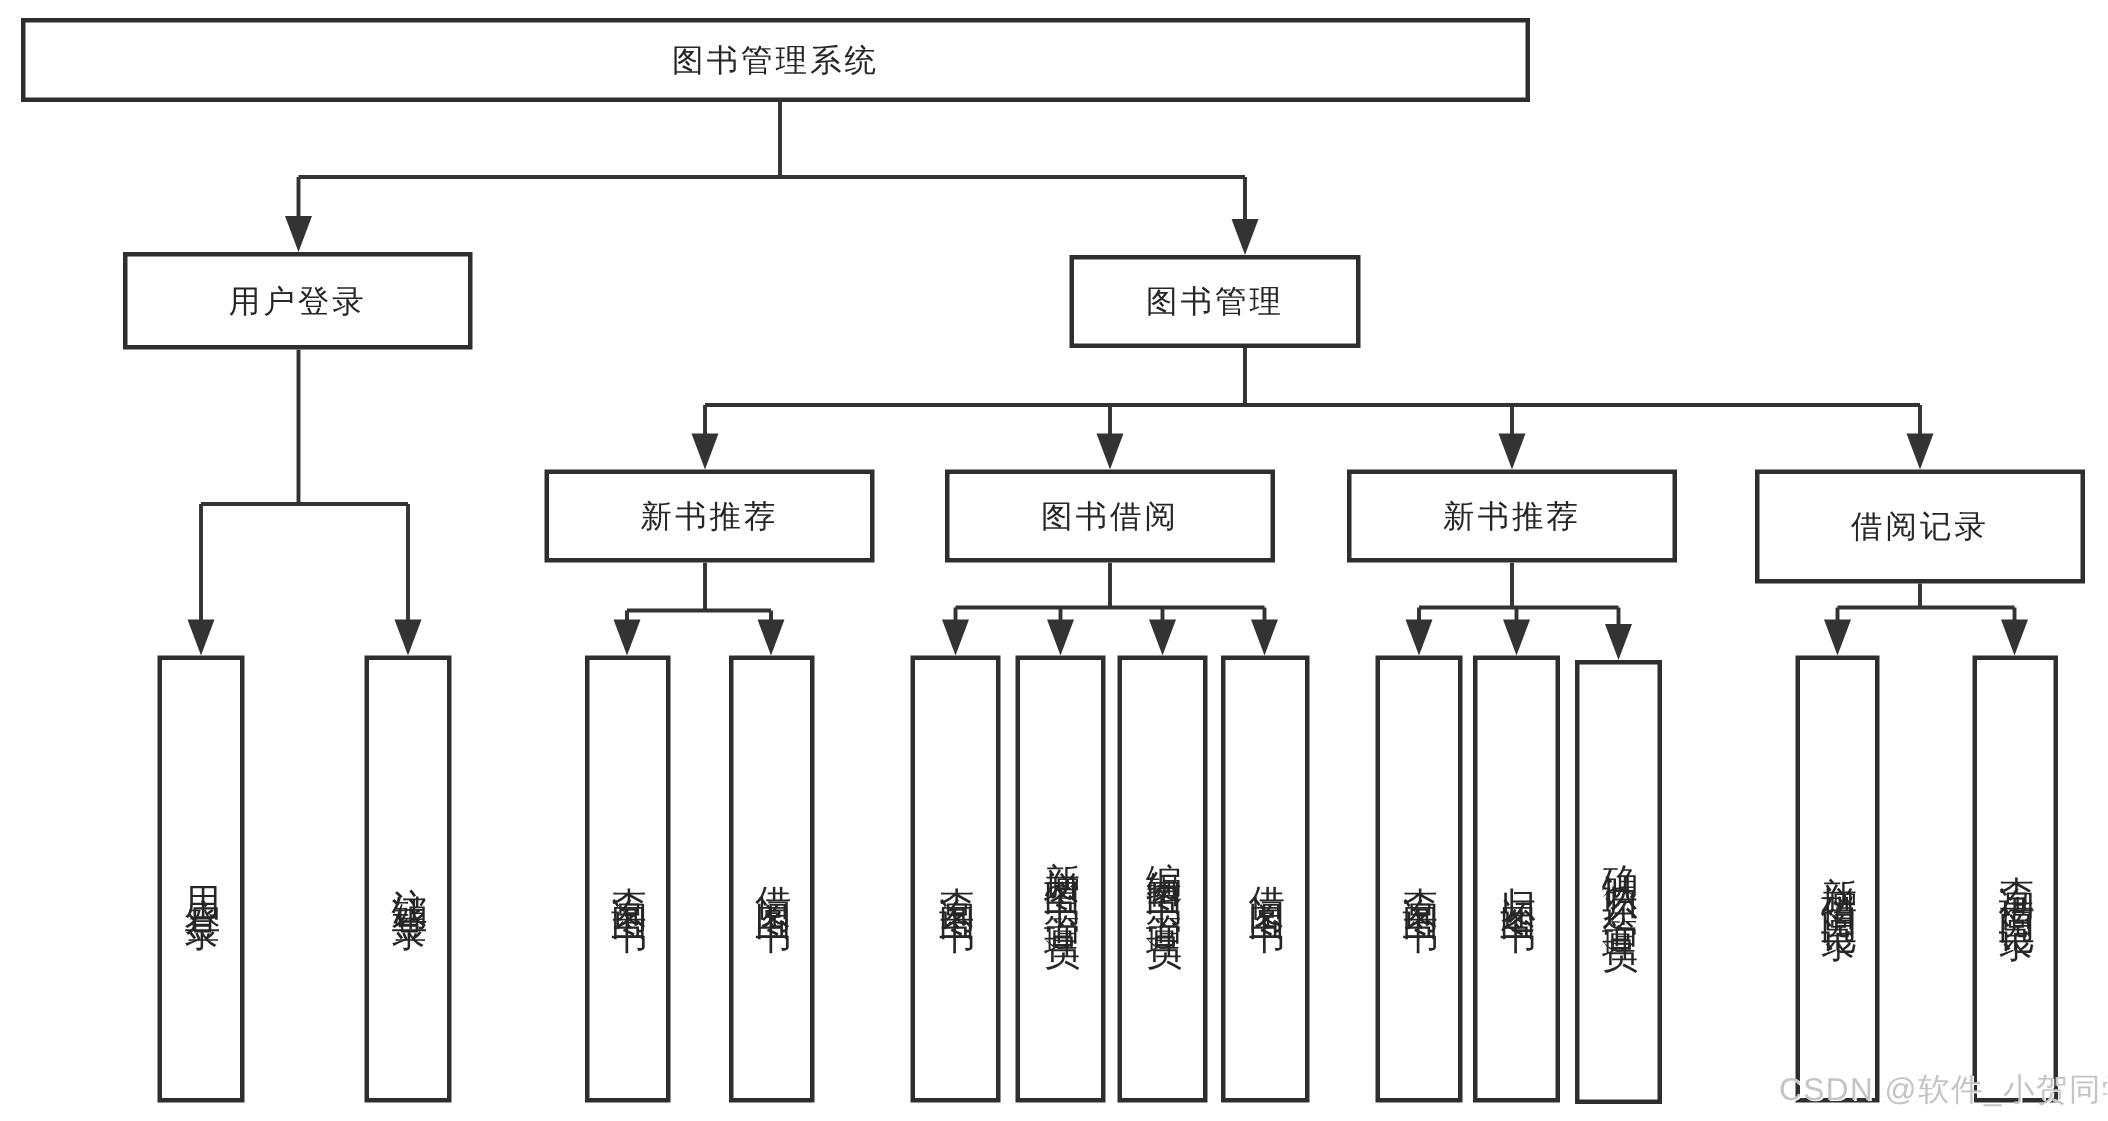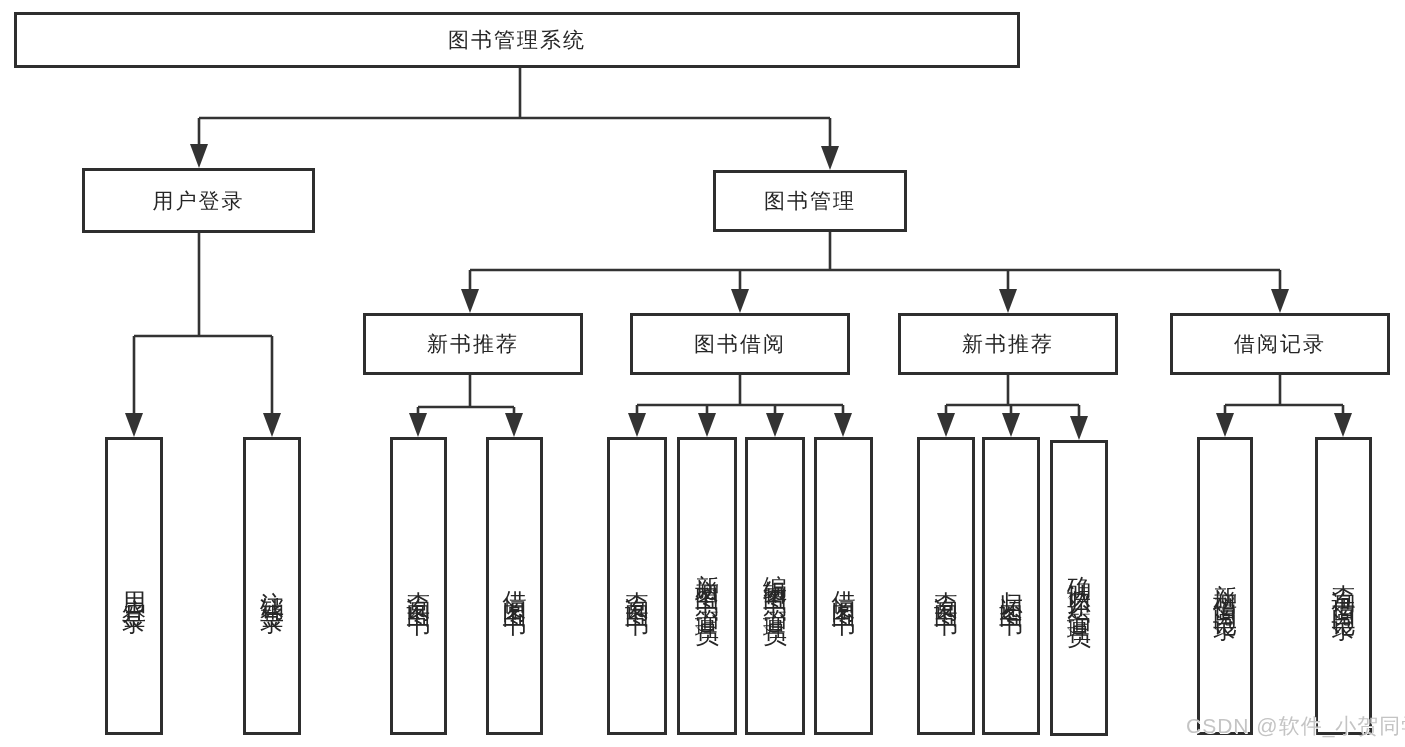--- a/index.html
+++ b/index.html
@@ -63,21 +63,21 @@
 
   <div class="node" style="left:363px;top:313px;width:220px;height:62px">
     <span class="hlabel">新书推荐</span>
   </div>
   <div class="node" style="left:630px;top:313px;width:220px;height:62px">
     <span class="hlabel">图书借阅</span>
   </div>
   <div class="node" style="left:898px;top:313px;width:220px;height:62px">
     <span class="hlabel">新书推荐</span>
   </div>
-  <div class="node" style="left:1170px;top:313px;width:220px;height:62px">
+  <div class="node" style="left:1170px;top:313px;width:220px;height:76px">
     <span class="hlabel">借阅记录</span>
   </div>
 
   <div class="node leaf" style="left:105px;top:437px;width:58px;height:298px">
     <span class="vlabel">用户登录</span>
   </div>
   <div class="node leaf" style="left:243px;top:437px;width:58px;height:298px">
     <span class="vlabel">注销登录</span>
   </div>
 

